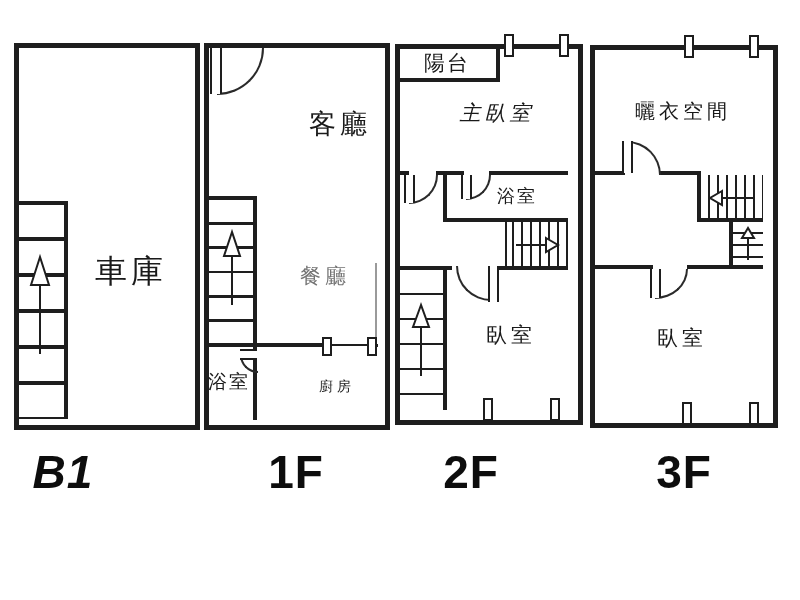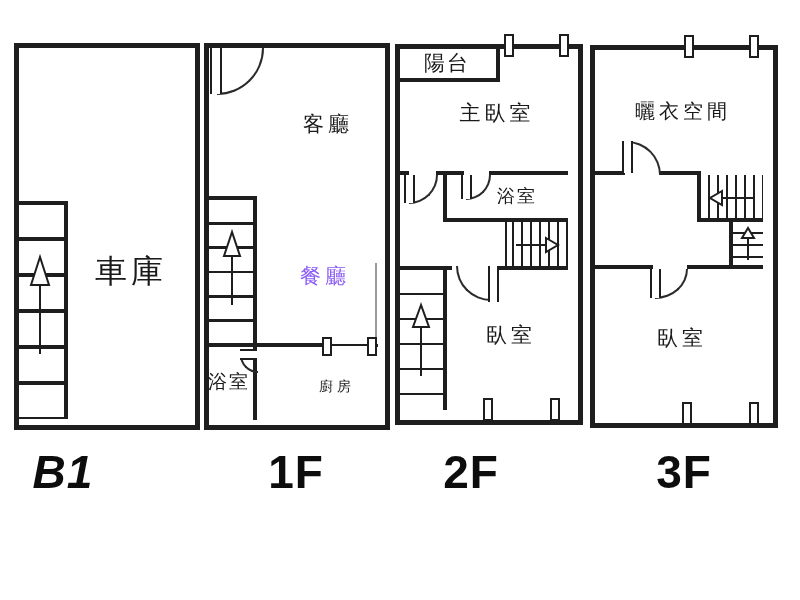--- a/index.html
+++ b/index.html
@@ -11,21 +11,21 @@
   .tick{position:absolute;background:#fff;border:2px solid #1e1e1e;z-index:6;}
   .leafv{position:absolute;background:#fff;border-left:2px solid #1e1e1e;border-right:2px solid #1e1e1e;z-index:5;}
   .leafh{position:absolute;background:#fff;border-top:2px solid #1e1e1e;border-bottom:2px solid #1e1e1e;z-index:5;}
   .arc-br{position:absolute;border-right:2px solid #2a2a2a;border-bottom:2px solid #2a2a2a;border-bottom-right-radius:100% 100%;}
   .arc-bl{position:absolute;border-left:2px solid #2a2a2a;border-bottom:2px solid #2a2a2a;border-bottom-left-radius:100% 100%;}
   .arc-tr{position:absolute;border-top:2px solid #2a2a2a;border-right:2px solid #2a2a2a;border-top-right-radius:100% 100%;}
   .steps-h{position:absolute;background:repeating-linear-gradient(180deg, transparent 0, transparent var(--g), #1e1e1e var(--g), #1e1e1e var(--p));}
   .steps-v{position:absolute;background:repeating-linear-gradient(90deg, transparent 0, transparent 7px, #1e1e1e 7px, #1e1e1e 9px);}
   .lbl{position:absolute;transform:translate(-50%,-50%);white-space:nowrap;color:#1a1a1a;
        letter-spacing:4px;z-index:8;}
-  .muted{color:#8b5cf6;}
+  .muted{color:#737373;}
   .floor-lbl{position:absolute;transform:translate(-50%,-50%);font-size:46px;font-weight:700;
              color:#0d0d0d;letter-spacing:1px;z-index:8;}
   svg{position:absolute;overflow:visible;z-index:7;}
 </style>
 </head>
 <body>
 
 <div id="canvas">
 
   <div>
@@ -58,21 +58,21 @@
     <div class="w" style="left:371px;top:343px;width:7px;height:4px;"></div>
     <div class="tick" style="left:322px;top:337px;width:6px;height:15px;"></div>
     <div class="tick" style="left:367px;top:337px;width:6px;height:15px;"></div>
 
     <div class="leafh" style="left:240px;top:349px;width:17px;height:7px;"></div>
     <div class="arc-bl" style="left:240px;top:355px;width:16px;height:16px;"></div>
 
     <div class="abs" style="left:374px;top:262px;width:7px;height:82px;background:#fff;z-index:4;"></div>
     <div class="abs" style="left:375px;top:263px;width:2px;height:80px;background:#9a9a9a;z-index:5;"></div>
 
-    <div class="lbl" style="left:328px;top:124px;font-size:21px;">客廳</div>
+    <div class="lbl" style="left:340px;top:124px;font-size:27px;">客廳</div>
     <div class="lbl muted" style="left:325px;top:276px;font-size:21px;">餐廳</div>
     <div class="lbl" style="left:229px;top:382px;font-size:19px;letter-spacing:2px;">浴室</div>
     <div class="lbl" style="left:337px;top:387px;font-size:14px;">廚房</div>
     <div class="floor-lbl" style="left:288px;top:472px;margin-left:8px;">1F</div>
   </div>
 
   <div>
     <div class="outer" style="left:395px;top:44px;width:178px;height:371px;"></div>
 
     <div class="tick" style="left:504px;top:34px;width:6px;height:19px;"></div>
@@ -108,21 +108,21 @@
     <div class="w" style="left:443px;top:270px;width:4px;height:140px;"></div>
     <svg style="left:410px;top:303px;" width="22" height="76">
       <line x1="11" y1="24" x2="11" y2="73" stroke="#1e1e1e" stroke-width="2"></line>
       <path d="M11 2 L3 24 L19 24 Z" fill="#ffffff" stroke="#1e1e1e" stroke-width="2"></path>
     </svg>
 
     <div class="tick" style="left:483px;top:398px;width:6px;height:19px;"></div>
     <div class="tick" style="left:550px;top:398px;width:6px;height:19px;"></div>
 
     <div class="lbl" style="left:447px;top:63px;font-size:21px;letter-spacing:2px;">陽台</div>
-    <div class="lbl" style="left:497px;top:113px;font-size:21px;">主臥室</div>
+    <div class="lbl" style="left:497px;top:113px;font-size:21px;font-style:italic;">主臥室</div>
     <div class="lbl" style="left:517px;top:196px;font-size:18px;letter-spacing:2px;">浴室</div>
     <div class="lbl" style="left:511px;top:335px;font-size:21px;">臥室</div>
     <div class="floor-lbl" style="left:471px;top:472px;">2F</div>
   </div>
 
   <div>
     <div class="outer" style="left:590px;top:45px;width:178px;height:373px;"></div>
 
     <div class="tick" style="left:684px;top:35px;width:6px;height:19px;"></div>
     <div class="tick" style="left:749px;top:35px;width:6px;height:19px;"></div>

